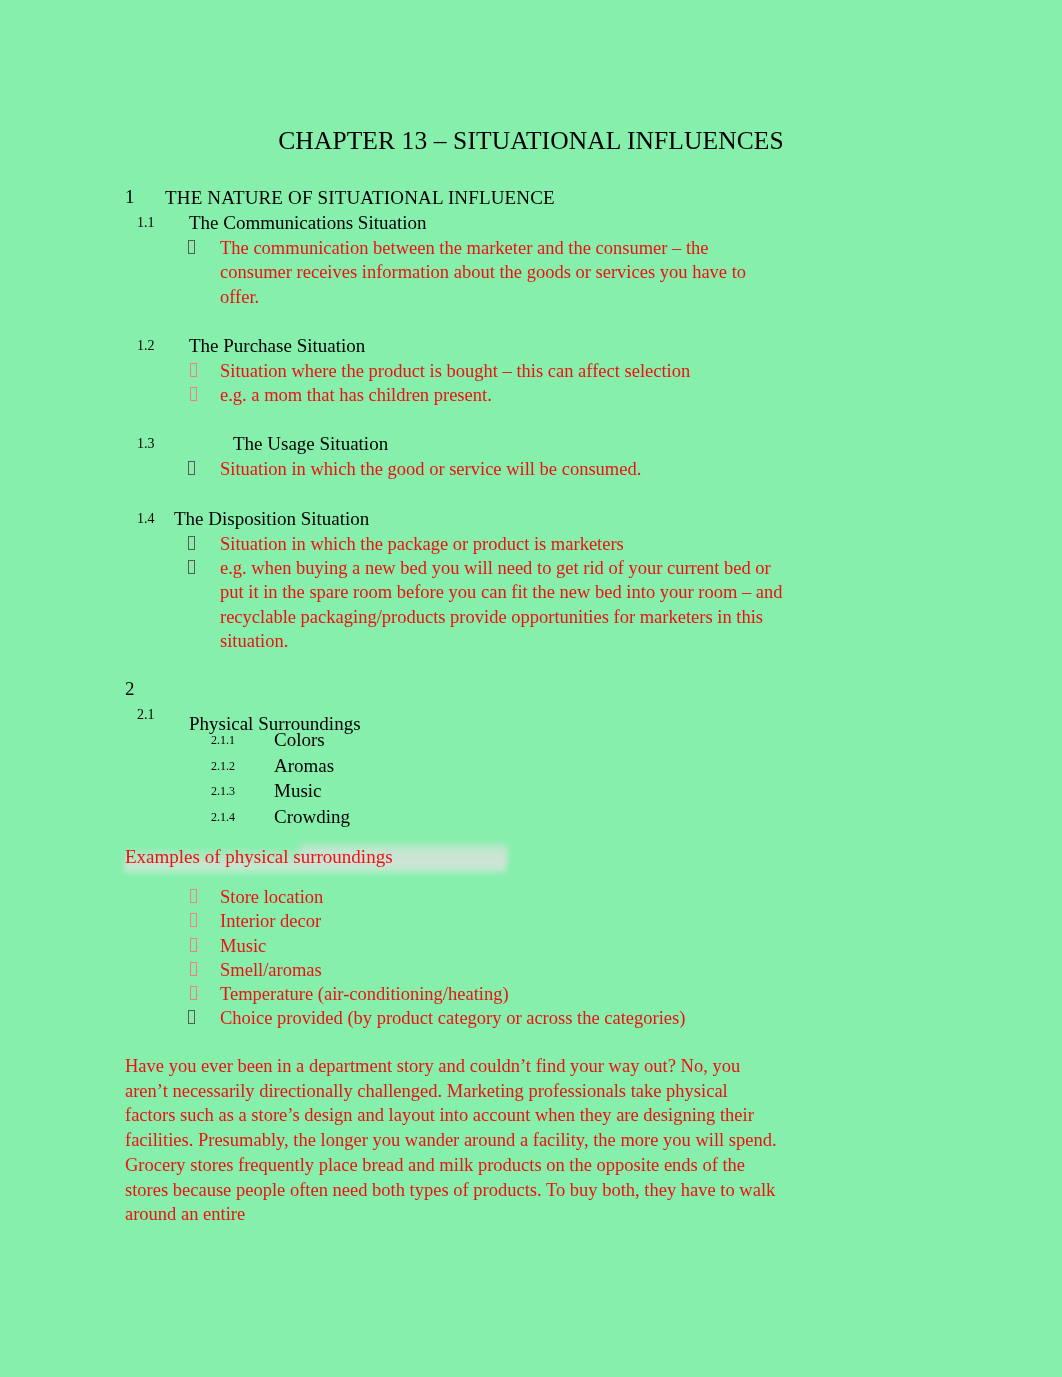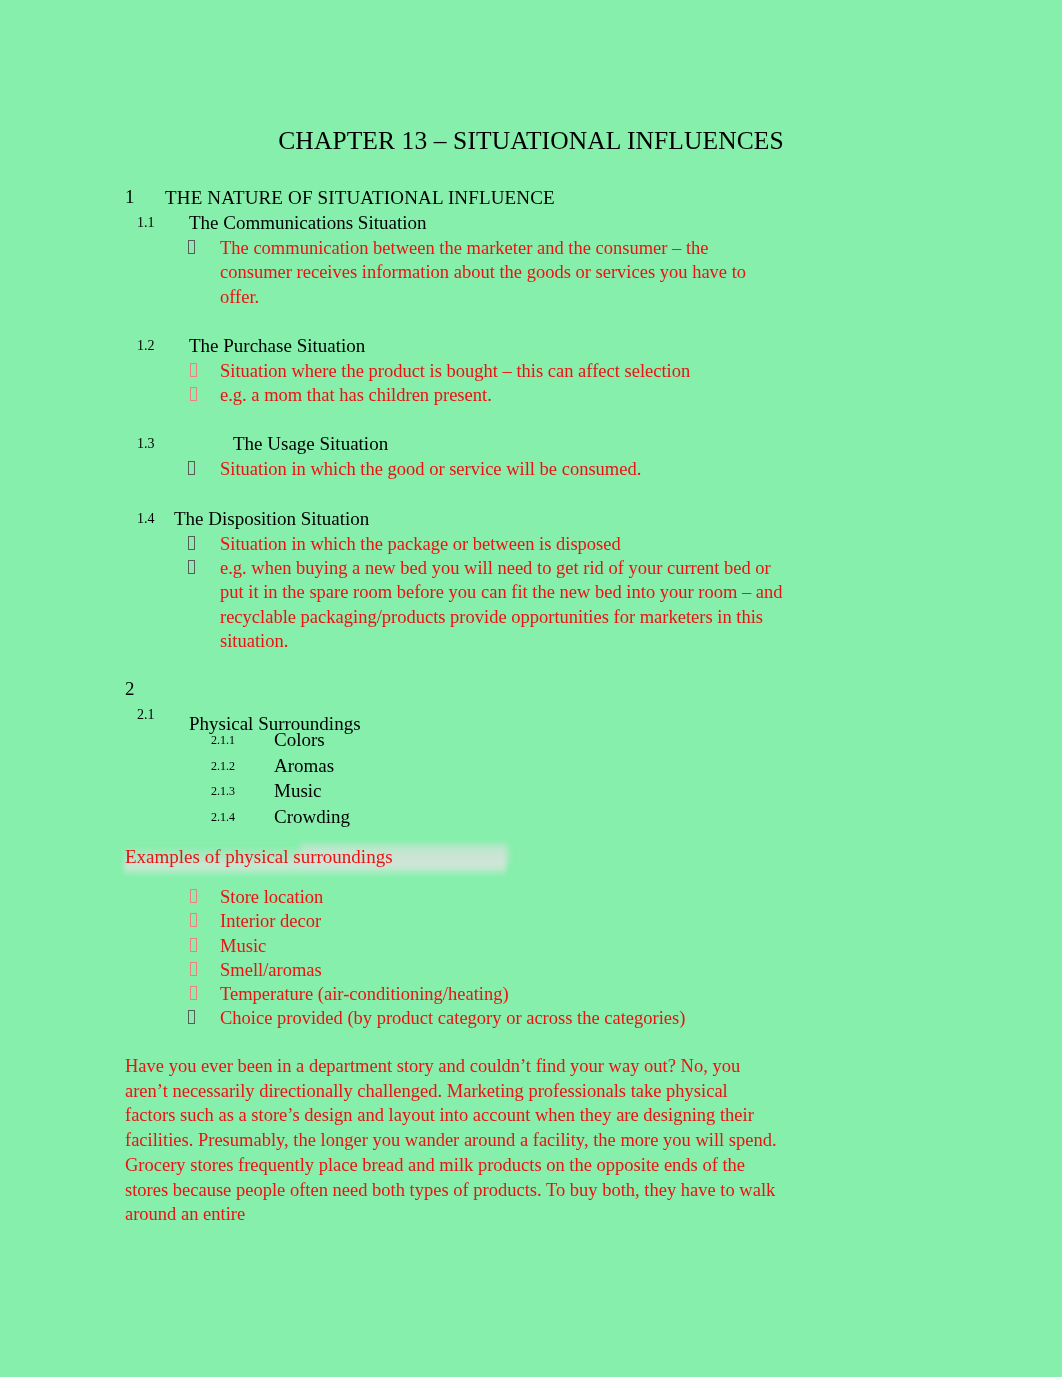--- a/index.html
+++ b/index.html
@@ -144,21 +144,21 @@
   <div class="num small" style="left:137px; top:436px;">1.3</div>
   <div class="txt" style="left:189px; top:432px;margin-left:44px;">The Usage Situation</div>
 
   <span class="tofu" style="left:188px; top:461px;"></span>
   <div class="bullet-text" style="left:220px; top:457px; width:600px;">Situation in which the good or service will be consumed.</div>
 
   <div class="num small" style="left:137px; top:511px;">1.4</div>
   <div class="txt" style="left:174px; top:507px;">The Disposition Situation</div>
 
   <span class="tofu" style="left:188px; top:536px;"></span>
-  <div class="bullet-text" style="left:220px; top:532px; width:600px;">Situation in which the package or between is disposed</div>
+  <div class="bullet-text" style="left:220px; top:532px; width:600px;">Situation in which the package or product is marketers</div>
 
   <span class="tofu" style="left:188px; top:560px;"></span>
   <div class="bullet-text" style="left:220px; top:556px; width:578px;">e.g. when buying a new bed you will need to get rid of your current bed or put it in the spare room before you can fit the new bed into your room – and recyclable packaging/products provide opportunities for marketers in this situation.</div>
 
   <div class="num h1line" style="left:125px; top:678px;">2</div>
 
   <div class="num small" style="left:137px; top:707px;">2.1</div>
   <div class="txt" style="left:189px; top:712px;">Physical Surroundings</div>
 
   <div class="num tiny" style="left:211px; top:734px;">2.1.1</div>

